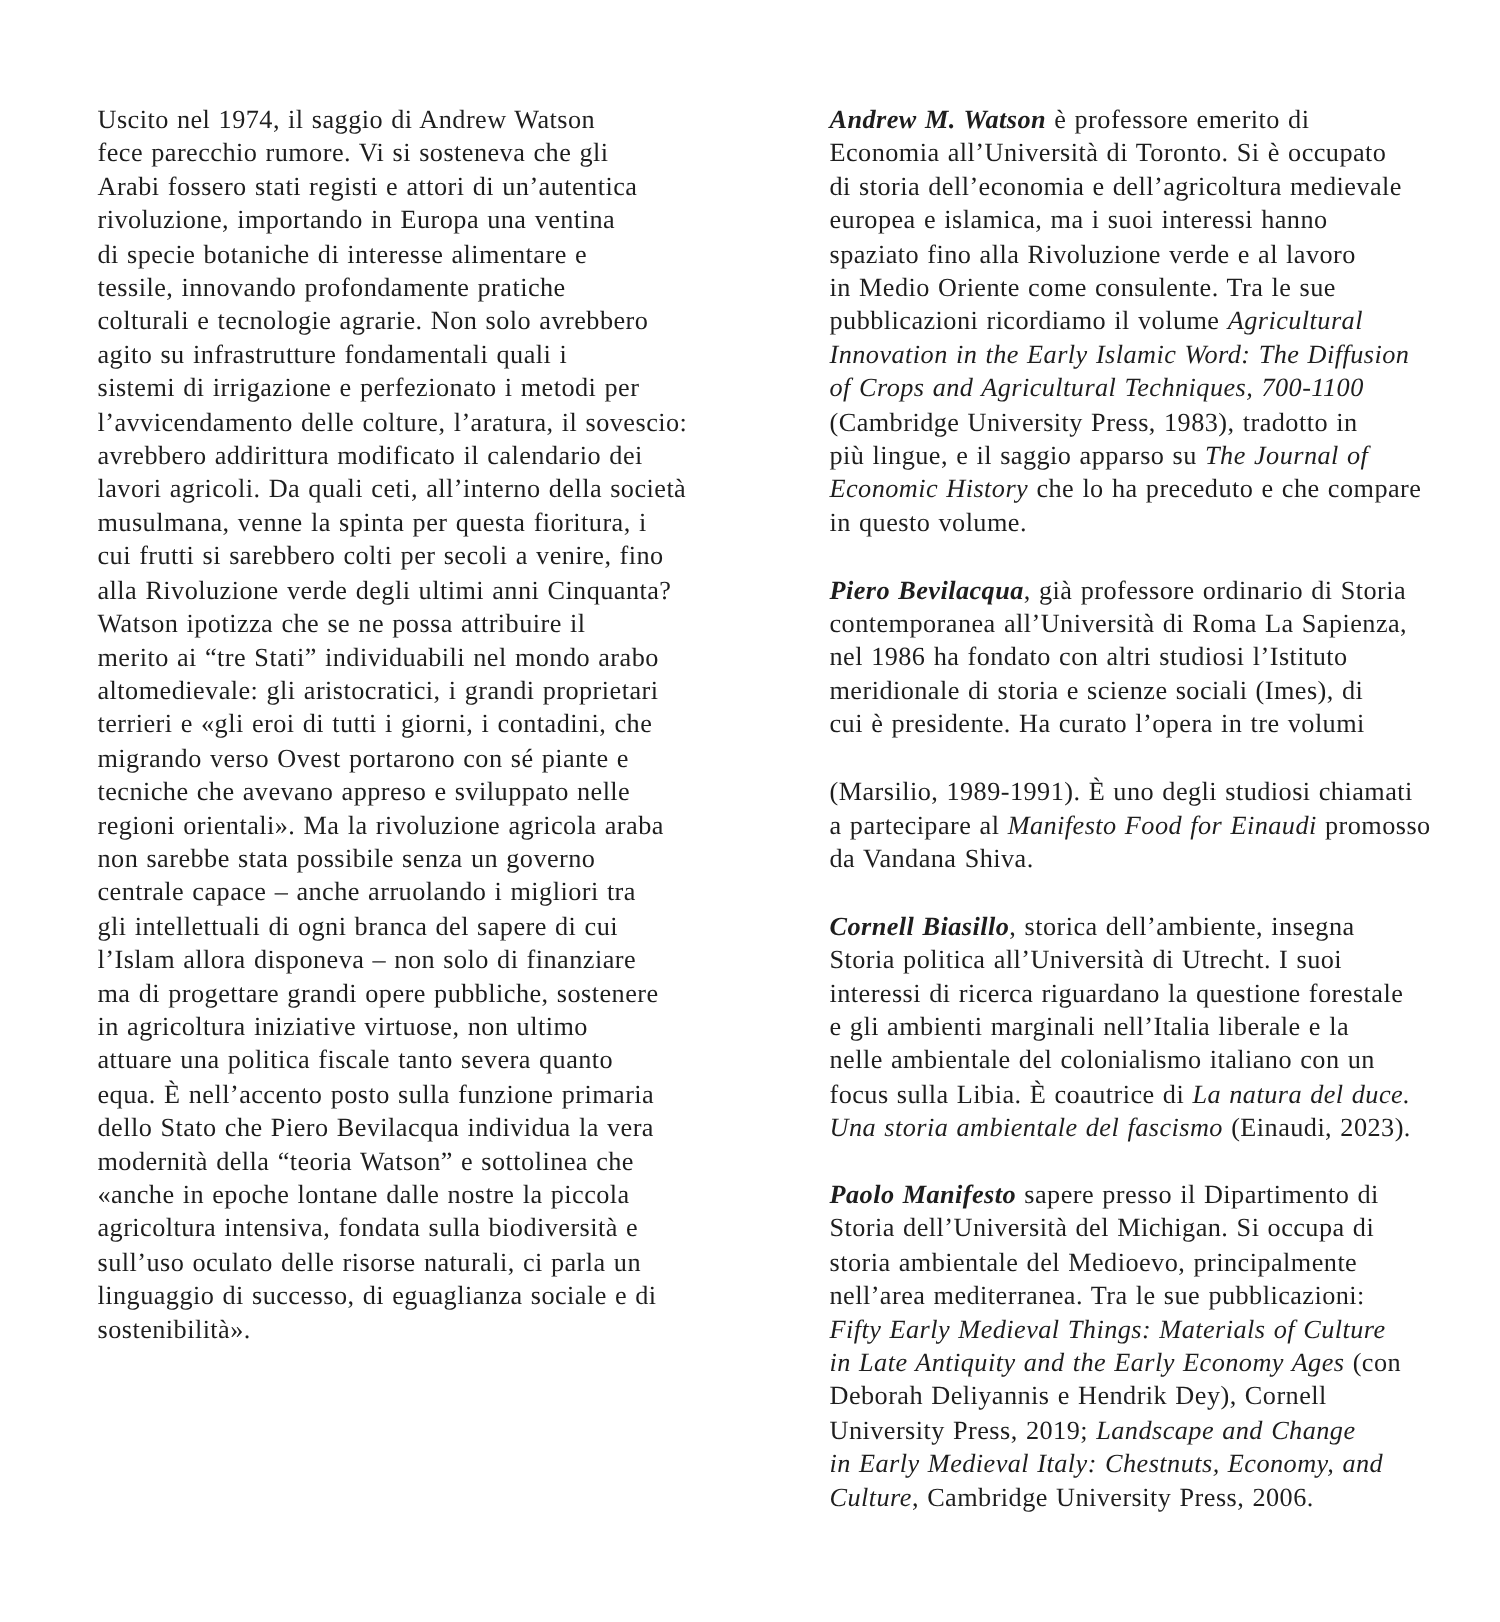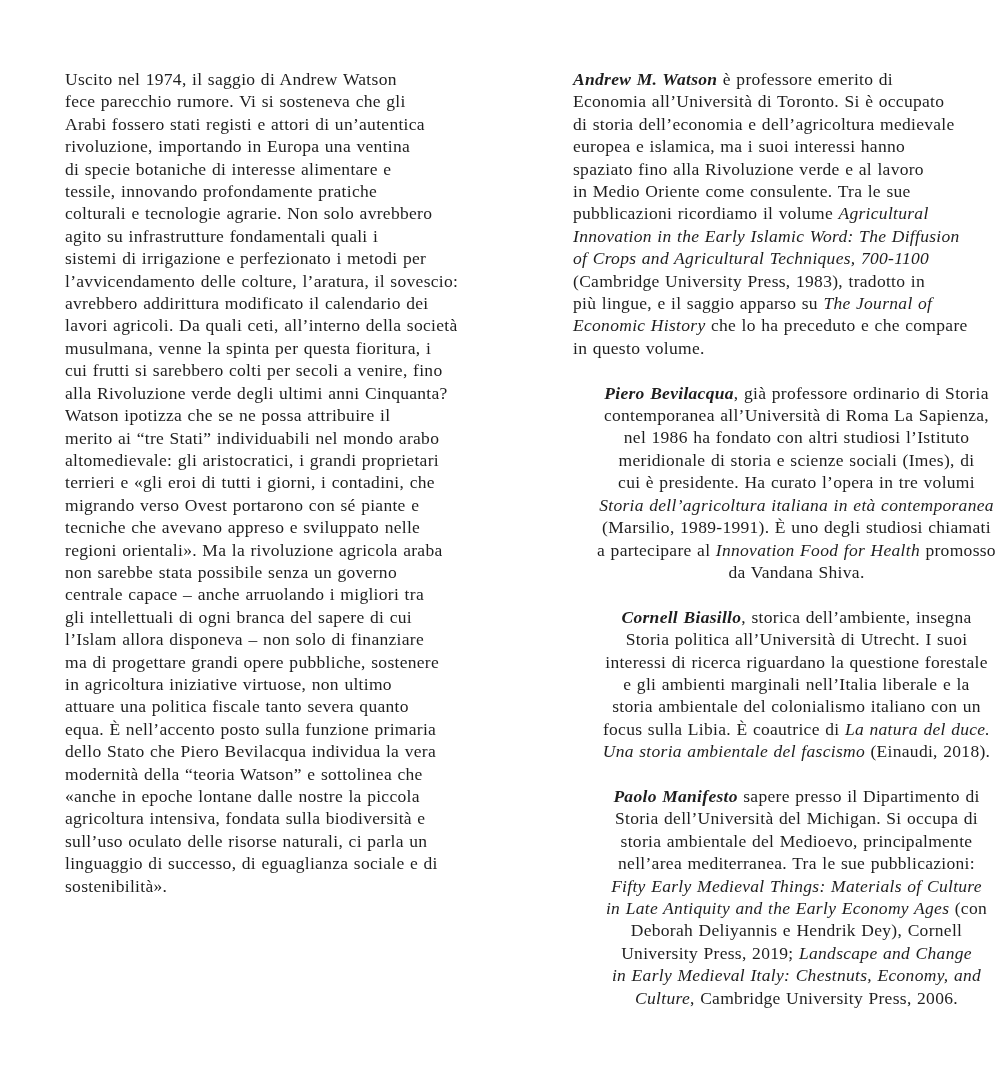--- a/index.html
+++ b/index.html
@@ -14,21 +14,20 @@
     background: #ffffff;
     overflow: hidden;
     font-family: "Liberation Serif", "DejaVu Serif", serif;
     color: #1e1e1e;
     box-sizing: border-box;
     padding: 68px 0 0 65px;
   }
   .columns {
     display: flex;
     align-items: flex-start;
-    gap: 20px;
   }
   .col-left {
     width: 480px;
     flex: 0 0 480px;
     margin-right: 8px;
   }
   .col-right {
     width: 447px;
     flex: 0 0 447px;
   }
@@ -36,21 +35,20 @@
     margin: 0;
     font-size: 17.5px;
     line-height: 22.4px;
     letter-spacing: 0.3px;
     word-spacing: 0.8px;
     white-space: pre-line;
     text-align: left;
   }
   .bio + .bio {
     margin-top: 22.4px;
-    text-align: center;
   }
   .bio strong {
     font-weight: bold;
     font-style: italic;
   }
   .bio em {
     font-style: italic;
   }
 </style>
 </head>
@@ -110,31 +108,31 @@
 of Crops and Agricultural Techniques, 700-1100</em><span>
 (Cambridge University Press, 1983), tradotto in
 più lingue, e il saggio apparso su </span><em>The Journal of
 Economic History</em><span> che lo ha preceduto e che compare
 in questo volume.</span></p>
         <p class="bio"><strong>Piero Bevilacqua</strong><span>, già professore ordinario di Storia
 contemporanea all’Università di Roma La Sapienza,
 nel 1986 ha fondato con altri studiosi l’Istituto
 meridionale di storia e scienze sociali (Imes), di
 cui è presidente. Ha curato l’opera in tre volumi
-</span><em>Storia dell’agricoltura italiana in età contemporanea</em><span>
+</span><span>
 (Marsilio, 1989-1991). È uno degli studiosi chiamati
-a partecipare al </span><em>Innovation Food for Health</em><span> promosso
+a partecipare al </span><em>Manifesto Food for Einaudi</em><span> promosso
 da Vandana Shiva.</span></p>
         <p class="bio"><strong>Cornell Biasillo</strong><span>, storica dell’ambiente, insegna
 Storia politica all’Università di Utrecht. I suoi
 interessi di ricerca riguardano la questione forestale
 e gli ambienti marginali nell’Italia liberale e la
-storia ambientale del colonialismo italiano con un
+nelle ambientale del colonialismo italiano con un
 focus sulla Libia. È coautrice di </span><em>La natura del duce.
-Una storia ambientale del fascismo</em><span> (Einaudi, 2018).</span></p>
+Una storia ambientale del fascismo</em><span> (Einaudi, 2023).</span></p>
         <p class="bio"><strong>Paolo Manifesto</strong><span> sapere presso il Dipartimento di
 Storia dell’Università del Michigan. Si occupa di
 storia ambientale del Medioevo, principalmente
 nell’area mediterranea. Tra le sue pubblicazioni:
 </span><em>Fifty Early Medieval Things: Materials of Culture
 in Late Antiquity and the Early Economy Ages</em><span> (con
 Deborah Deliyannis e Hendrik Dey), Cornell
 University Press, 2019; </span><em>Landscape and Change
 in Early Medieval Italy: Chestnuts, Economy, and
 Culture</em><span>, Cambridge University Press, 2006.</span></p>

